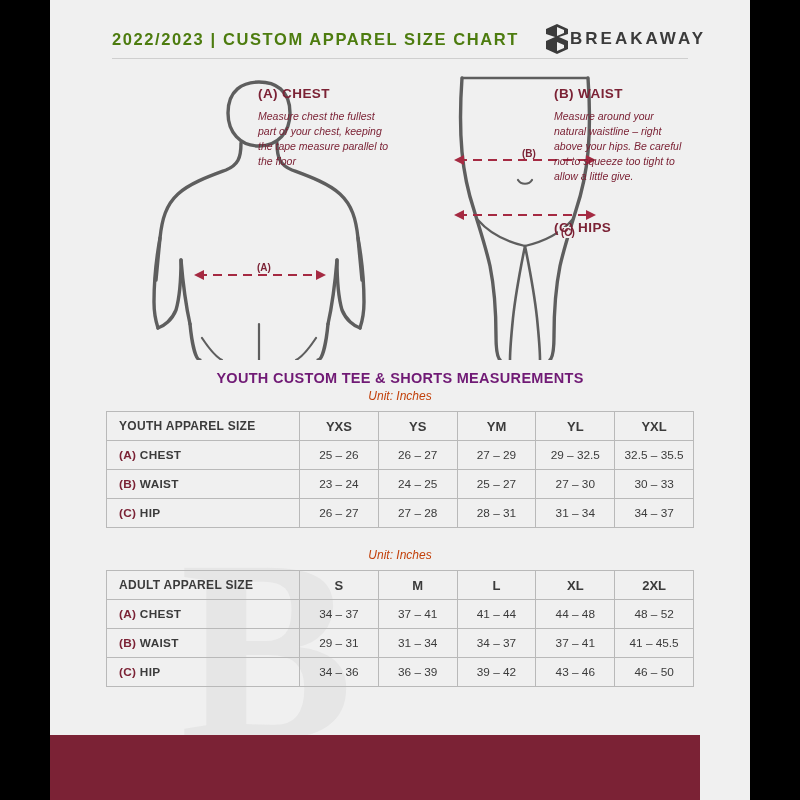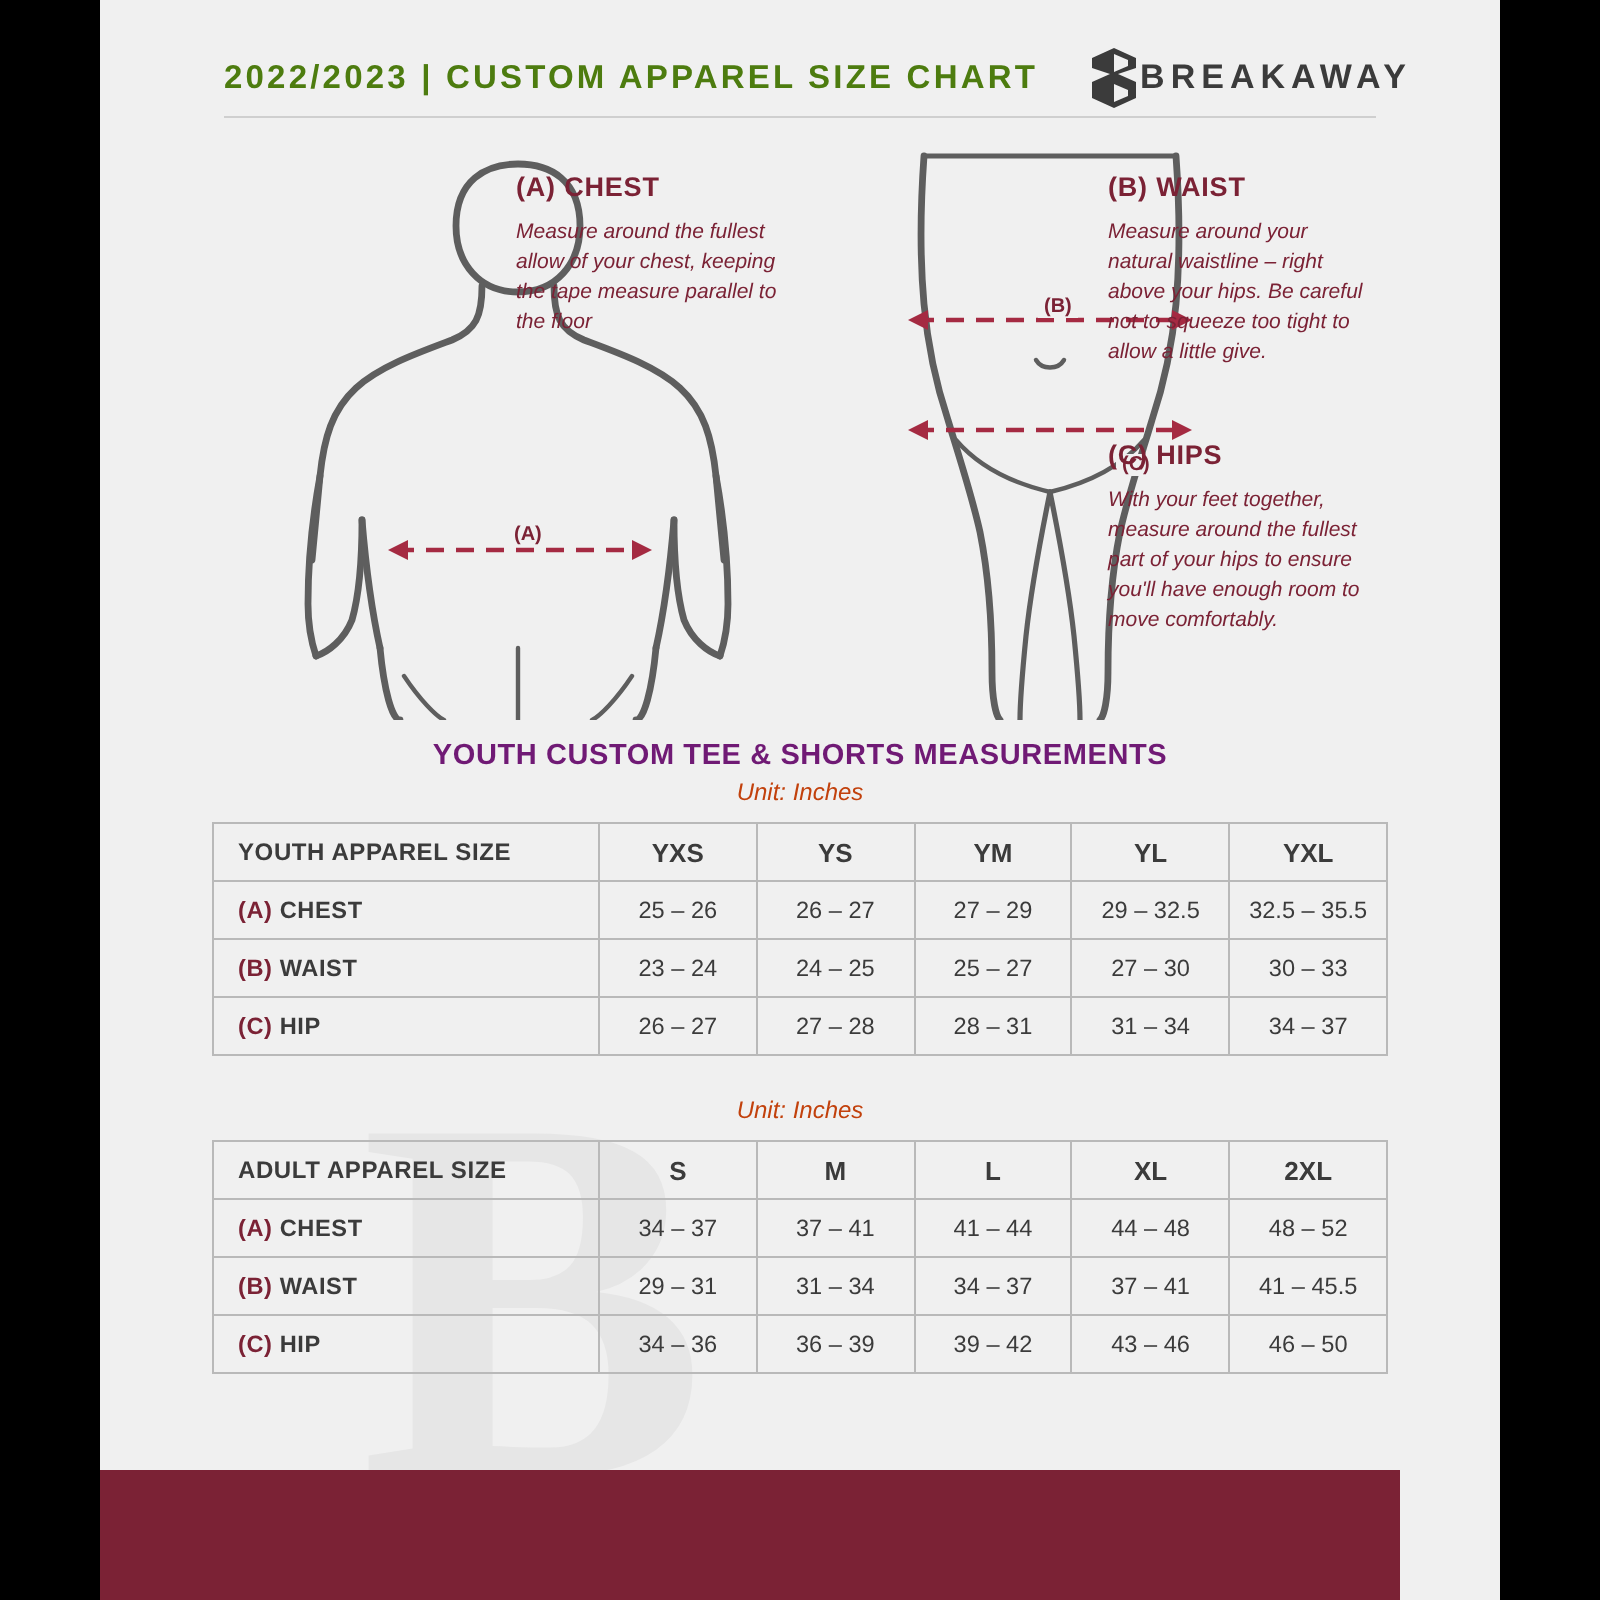--- a/index.html
+++ b/index.html
@@ -282,29 +282,28 @@
           <polygon points="546,145 536,140 536,150"></polygon>
         </g>
       </svg>
 
       <div class="meas-label" style="left:204px; top:192px;">(A)</div>
       <div class="meas-label" style="left:469px; top:78px;">(B)</div>
       <div class="meas-label" style="left:508px; top:157px;">(C)</div>
 
       <div class="note note-a">
         <span class="note-title">(A) CHEST</span>
-        <span>Measure around the fullest allow of your chest, keeping the tape measure parallel to the floor</span>
+        <span>Measure chest the fullest part of your chest, keeping the tape measure parallel to the floor</span>
       </div>
       <div class="note note-b">
         <span class="note-title">(B) WAIST</span>
         <span>Measure around your natural waistline – right above your hips. Be careful not to squeeze too tight to allow a little give.</span>
       </div>
       <div class="note note-c">
         <span class="note-title">(C) HIPS</span>
-        <span>With your feet together, measure around the fullest part of your hips to ensure you'll have enough room to move comfortably.</span>
       </div>
     </div>
 
     <div class="table-block" style="top:370px;">
       <div class="tbl-title">YOUTH CUSTOM TEE &amp; SHORTS MEASUREMENTS</div>
       <div class="tbl-unit">Unit: Inches</div>
       <table>
         <thead>
           <tr>
             <th class="rowhead">YOUTH APPAREL SIZE</th>

